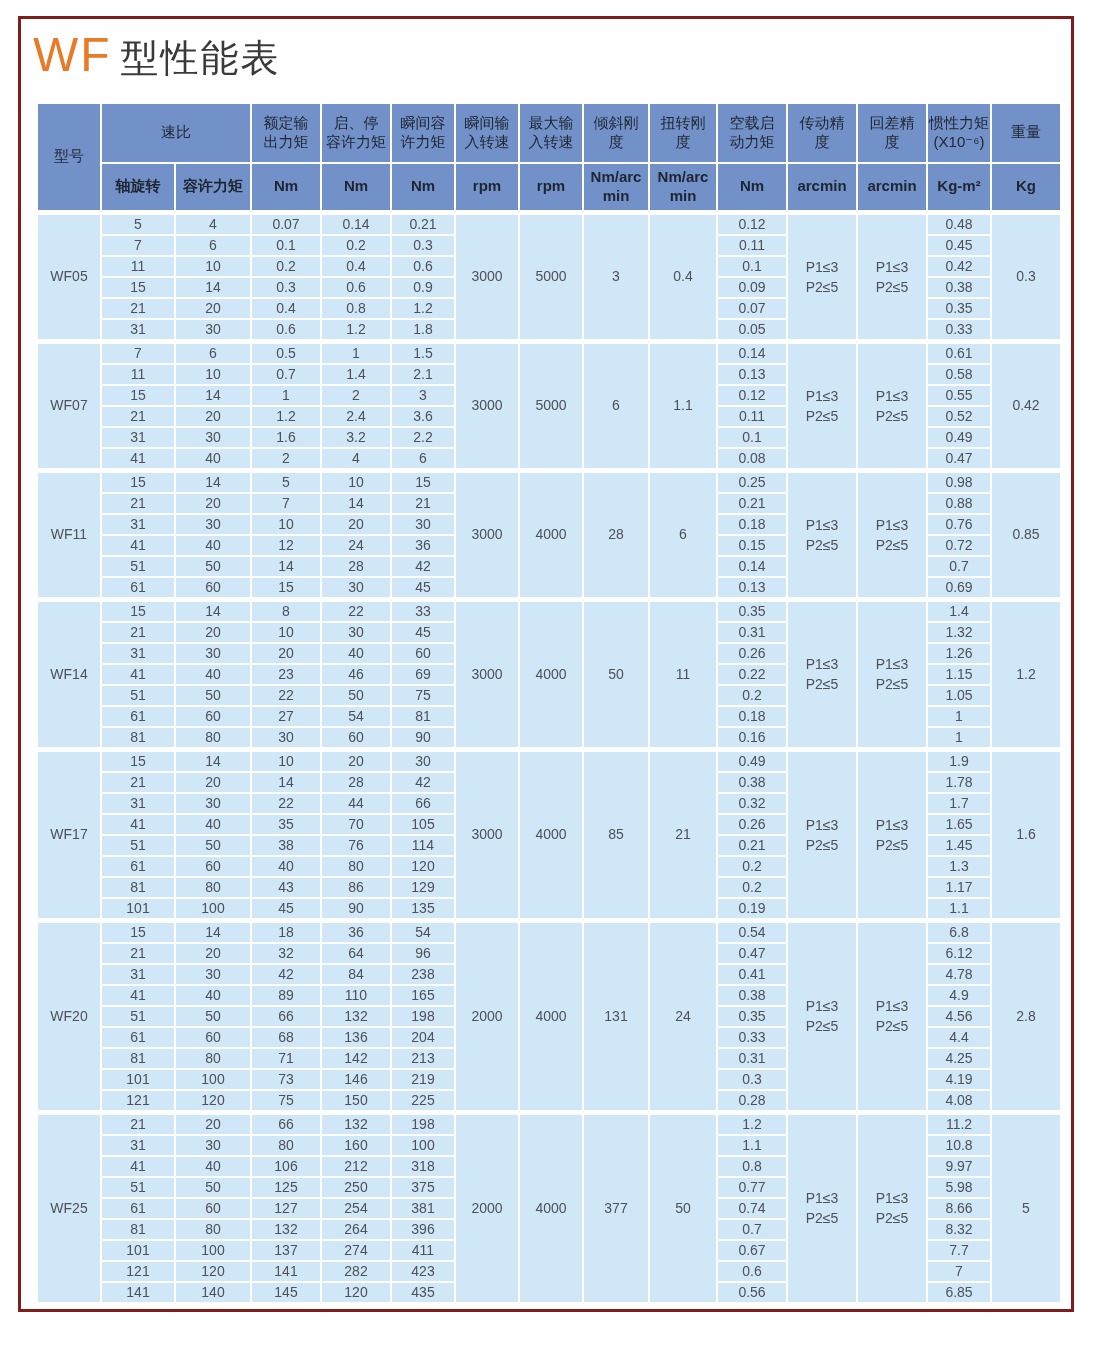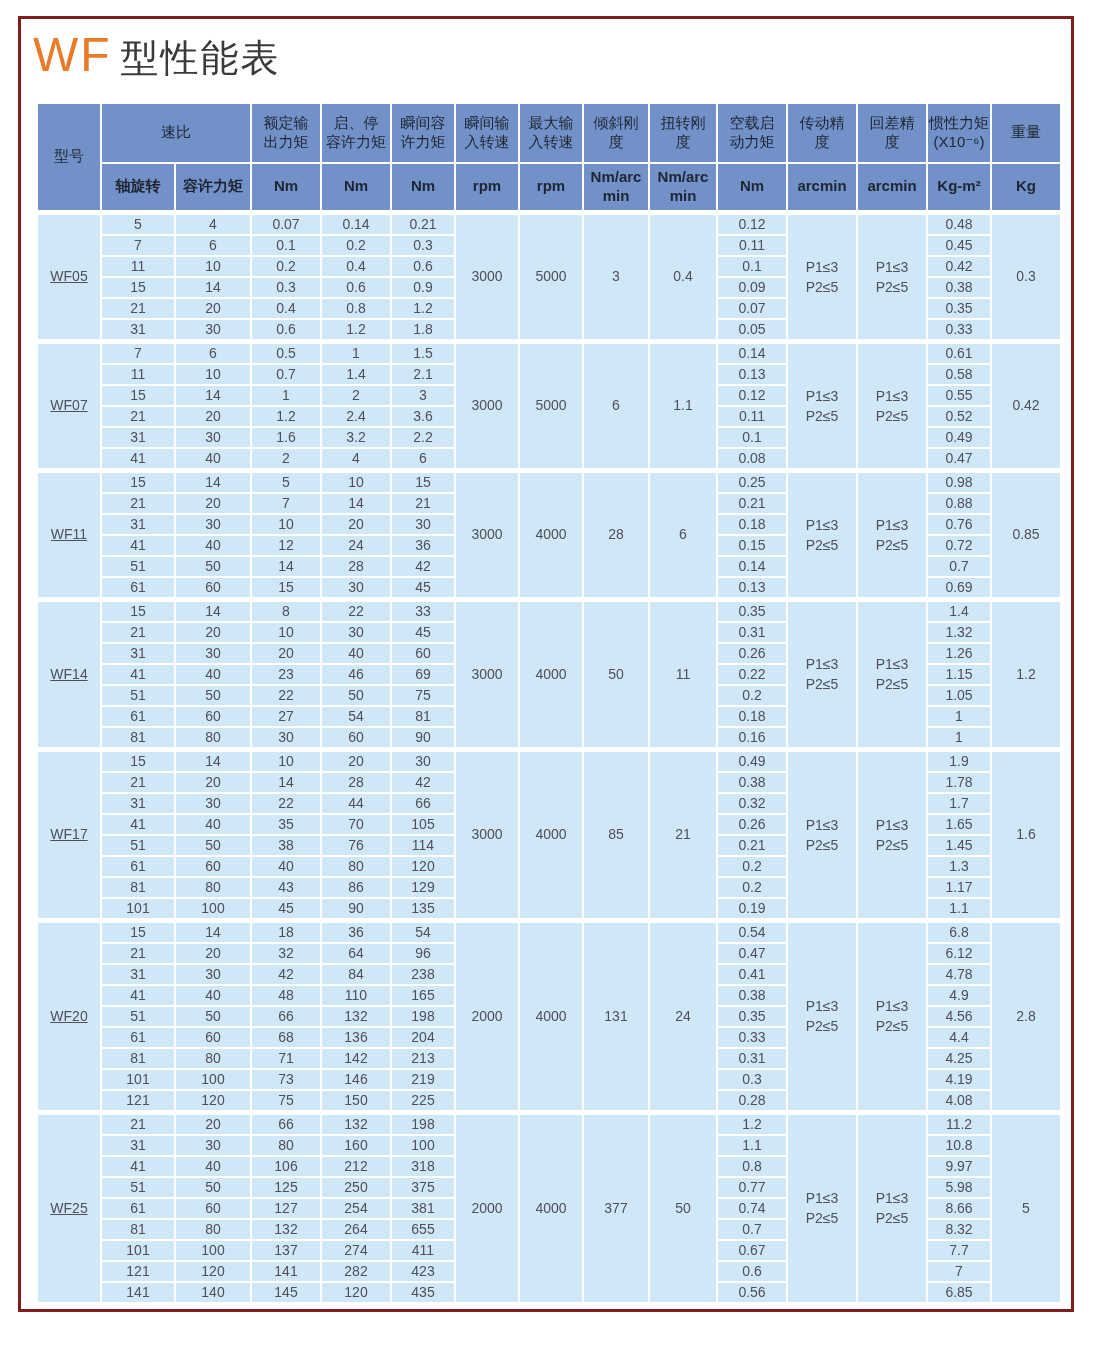--- a/index.html
+++ b/index.html
@@ -61,21 +61,21 @@
   }
   thead tr.hrow1 th { height: 58px; }
   thead tr.hrow2 th { height: 46px; font-weight: 600; }
   tbody td {
     background: #cfe7f7;
     color: #4f5058;
     font-size: 14px;
     height: 19px;
     line-height: 1.1;
   }
-  tbody td.model { font-size: 14px; color: #4f5058; text-decoration: underline; }
+  tbody td.model { font-size: 14px; color: #4f5058; }
   tbody td.group-start { border-top: 5px solid #ffffff; }
   tbody td.acc-cell { line-height: 1.45; }
 </style>
 </head>
 <body>
 
 <div class="card">
   <h1 class="title"><span class="t-series">WF</span> <span class="t-text">型性能表</span></h1>
 
   <div class="table-wrap">
@@ -500,21 +500,21 @@
             <td>30</td>
             <td>42</td>
             <td>84</td>
             <td>238</td>
             <td>0.41</td>
             <td>4.78</td>
           </tr>
           <tr>
             <td>41</td>
             <td>40</td>
-            <td>48</td>
+            <td>89</td>
             <td>110</td>
             <td>165</td>
             <td>0.38</td>
             <td>4.9</td>
           </tr>
           <tr>
             <td>51</td>
             <td>50</td>
             <td>66</td>
             <td>132</td>
@@ -609,21 +609,21 @@
             <td>254</td>
             <td>381</td>
             <td>0.74</td>
             <td>8.66</td>
           </tr>
           <tr>
             <td>81</td>
             <td>80</td>
             <td>132</td>
             <td>264</td>
-            <td>655</td>
+            <td>396</td>
             <td>0.7</td>
             <td>8.32</td>
           </tr>
           <tr>
             <td>101</td>
             <td>100</td>
             <td>137</td>
             <td>274</td>
             <td>411</td>
             <td>0.67</td>

